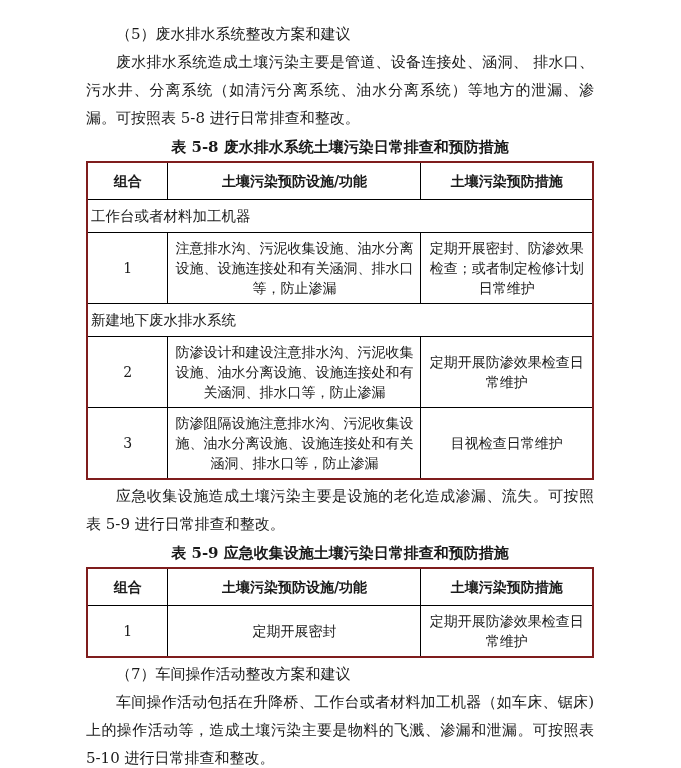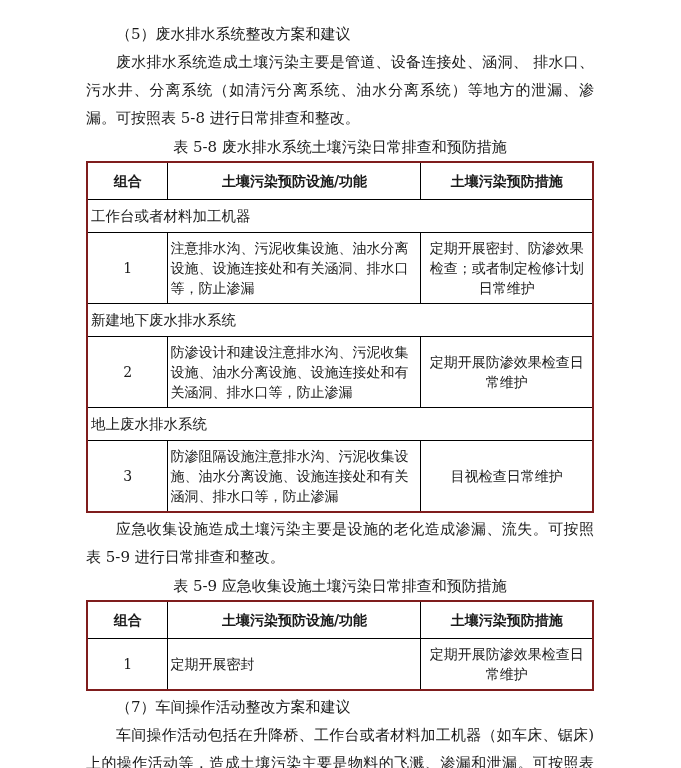--- a/index.html
+++ b/index.html
@@ -19,21 +19,21 @@
   .para, .heading {
     font-size: 15px;
     line-height: 28px;
     margin: 0;
     text-align: justify;
   }
   .heading { text-indent: 2em; }
   .para { text-indent: 2em; }
   .tbl-title {
     font-size: 15px;
-    font-weight: normal;
+    font-weight: bold;
     text-align: center;
     margin: 4px 0 3px 0;
     line-height: 22px;
   }
   table.doc-table {
     width: 100%;
     border-collapse: collapse;
     table-layout: fixed;
     border: 2px solid #7f1d1d;
     margin: 0 0 2px 0;
@@ -47,21 +47,21 @@
     line-height: 20px;
     padding: 5px 2px;
     vertical-align: middle;
   }
   .doc-table th {
     font-weight: bold;
     text-align: center;
     padding: 8px 2px;
   }
   .doc-table td.cell-no { text-align: center; }
-  .doc-table td.cell-fac { text-align: left; }
+  .doc-table td.cell-fac { text-align: center; }
   .doc-table td.cell-mea { text-align: center; }
   .doc-table td.section-label {
     text-align: left;
     padding: 6px 3px;
     font-size: 14.5px;
   }
 </style>
 </head>
 <body>
 
@@ -94,23 +94,20 @@
     </tr>
     <tr>
       <td class="section-label" colspan="3">新建地下废水排水系统</td>
     </tr>
     <tr>
       <td class="cell-no">2</td>
       <td class="cell-fac">防渗设计和建设注意排水沟、污泥收集设施、油水分离设施、设施连接处和有关涵洞、排水口等，防止渗漏</td>
       <td class="cell-mea">定期开展防渗效果检查日常维护</td>
     </tr>
     <tr>
-      <td class="section-label" colspan="3">地上废水排水系统</td>
-    </tr>
-    <tr>
       <td class="cell-no">3</td>
       <td class="cell-fac">防渗阻隔设施注意排水沟、污泥收集设施、油水分离设施、设施连接处和有关涵洞、排水口等，防止渗漏</td>
       <td class="cell-mea">目视检查日常维护</td>
     </tr>
   </tbody>
     </table>
 
   <p class="para">应急收集设施造成土壤污染主要是设施的老化造成渗漏、流失。可按照表 5-9 进行日常排查和整改。</p>
 
   <div class="tbl-title">表 5-9 应急收集设施土壤污染日常排查和预防措施</div>

